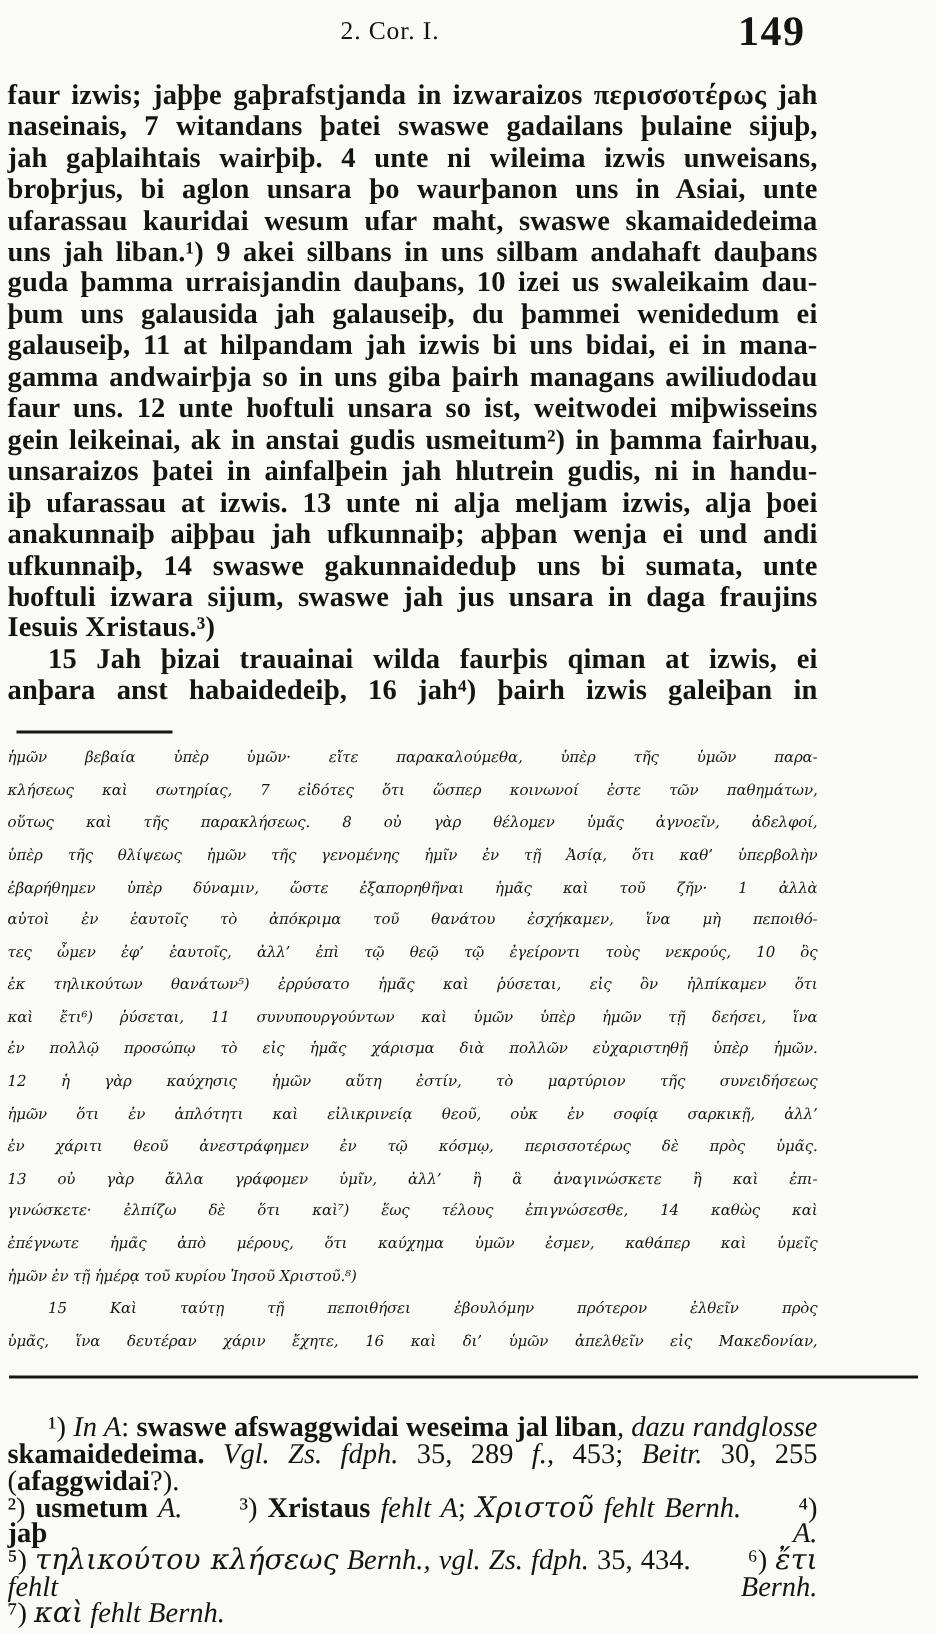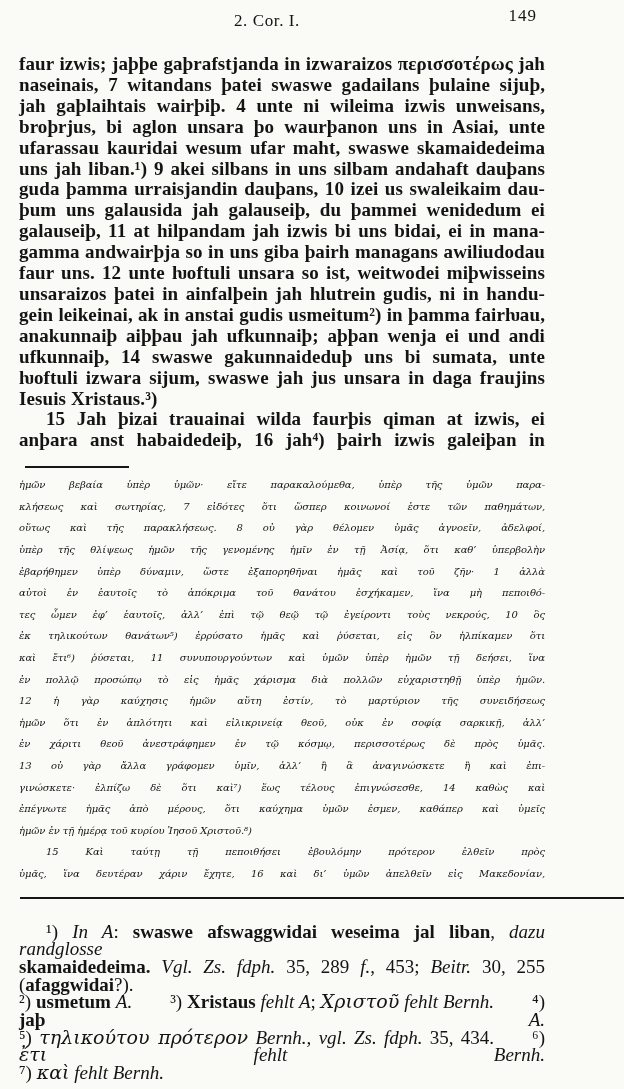--- a/index.html
+++ b/index.html
@@ -7,31 +7,31 @@
     width: 624px; height: 1089px;
     background: #fafaf6;
     color: #141414;
     font-family: "Liberation Serif", "DejaVu Serif", serif;
     overflow: hidden;
   }
   .page {
     position: relative;
     box-sizing: border-box;
     width: 556px; height: 1089px;
-    padding: 6px 11px 0 19px;
+    padding: 6px 11px 0 5px;
   }
   
   .header { position: relative; height: 26px; margin-bottom: 22px; }
   .header-title {
     position: absolute; left: 0; right: 30px; top: 5px;
     text-align: center; font-size: 17px; letter-spacing: 0.6px;
   }
   .page-number {
     position: absolute; right: 8px; top: 0;
-    font-size: 17px; font-weight: 400; letter-spacing: 1px; margin-left: 48px;
+    font-size: 28px; font-weight: 700; letter-spacing: 1px; margin-left: 48px;
   }
   
   .tline { text-align: justify; text-align-last: justify; -moz-text-align-last: justify; }
   .tline.short { text-align: left; text-align-last: auto; -moz-text-align-last: auto; }
   .tline.indent { text-indent: 27px; }
   
   .gothic {
     font-weight: 700;
     font-size: 19px;
     line-height: 20.9px;
@@ -80,22 +80,23 @@
       <div class="tline">naseinais, 7 witandans þatei swaswe gadailans þulaine sijuþ,</div>
       <div class="tline">jah gaþlaihtais wairþiþ. 4 unte ni wileima izwis unweisans,</div>
       <div class="tline">broþrjus, bi aglon unsara þo waurþanon uns in Asiai, unte</div>
       <div class="tline">ufarassau kauridai wesum ufar maht, swaswe skamaidedeima</div>
       <div class="tline">uns jah liban.¹) 9 akei silbans in uns silbam andahaft dauþans</div>
       <div class="tline">guda þamma urraisjandin dauþans, 10 izei us swaleikaim dau-</div>
       <div class="tline">þum uns galausida jah galauseiþ, du þammei wenidedum ei</div>
       <div class="tline">galauseiþ, 11 at hilpandam jah izwis bi uns bidai, ei in mana-</div>
       <div class="tline">gamma andwairþja so in uns giba þairh managans awiliudodau</div>
       <div class="tline">faur uns. 12 unte ƕoftuli unsara so ist, weitwodei miþwisseins</div>
+      <div class="tline">gein leikeinai, ak in anstai gudis usmeitum²) in þamma fairƕau,</div>
       <div class="tline">unsaraizos þatei in ainfalþein jah hlutrein gudis, ni in handu-</div>
-      <div class="tline">gein leikeinai, ak in anstai gudis usmeitum²) in þamma fairƕau,</div>
+      <div class="tline">iþ ufarassau at izwis. 13 unte ni alja meljam izwis, alja þoei</div>
       <div class="tline">anakunnaiþ aiþþau jah ufkunnaiþ; aþþan wenja ei und andi</div>
       <div class="tline">ufkunnaiþ, 14 swaswe gakunnaideduþ uns bi sumata, unte</div>
       <div class="tline">ƕoftuli izwara sijum, swaswe jah jus unsara in daga fraujins</div>
       <div class="tline short">Iesuis Xristaus.³)</div>
       <div class="tline indent">15 Jah þizai trauainai wilda faurþis qiman at izwis, ei</div>
       <div class="tline">anþara anst habaidedeiþ, 16 jah⁴) þairh izwis galeiþan in</div>
     </div>
 
   <div class="divider-short"></div>
 
@@ -120,17 +121,17 @@
       <div class="tline indent">15 Καὶ ταύτῃ τῇ πεποιθήσει ἐβουλόμην πρότερον ἐλθεῖν πρὸς</div>
       <div class="tline">ὑμᾶς, ἵνα δευτέραν χάριν ἔχητε, 16 καὶ δι’ ὑμῶν ἀπελθεῖν εἰς Μακεδονίαν,</div>
     </div>
 
   <div class="divider-long"></div>
 
   <div class="fnotes">
       <div class="tline indent"><span>¹) </span><span class="it">In A</span><span>: </span><span class="b">swaswe afswaggwidai weseima jal liban</span><span>, </span><span class="it">dazu randglosse</span></div>
       <div class="tline"><span class="b">skamaidedeima.</span><span> </span><span class="it">Vgl. Zs. fdph.</span><span> 35, 289 </span><span class="it">f.</span><span>, 453; </span><span class="it">Beitr.</span><span> 30, 255 (</span><span class="b">afaggwidai</span><span>?).</span></div>
       <div class="tline"><span>²) </span><span class="b">usmetum</span><span> </span><span class="it">A.</span><span>  ³) </span><span class="b">Xristaus</span><span> </span><span class="it">fehlt A</span><span>; </span><span class="gr">Χριστοῦ</span><span> </span><span class="it">fehlt Bernh.</span><span>  ⁴) </span><span class="b">jaþ</span><span> </span><span class="it">A.</span></div>
-      <div class="tline"><span>⁵) </span><span class="gr">τηλικούτου πρότερον</span><span> </span><span class="it">Bernh., vgl. Zs. fdph.</span><span> 35, 434.</span><span>  ⁶) </span><span class="gr">ἔτι</span><span> </span><span class="it">fehlt Bernh.</span></div>
+      <div class="tline"><span>⁵) </span><span class="gr">τηλικούτου κλήσεως</span><span> </span><span class="it">Bernh., vgl. Zs. fdph.</span><span> 35, 434.</span><span>  ⁶) </span><span class="gr">ἔτι</span><span> </span><span class="it">fehlt Bernh.</span></div>
       <div class="tline short"><span>⁷) </span><span class="gr">καὶ</span><span> </span><span class="it">fehlt Bernh.</span></div>
     </div>
 
 </div>
 
 </body></html>

